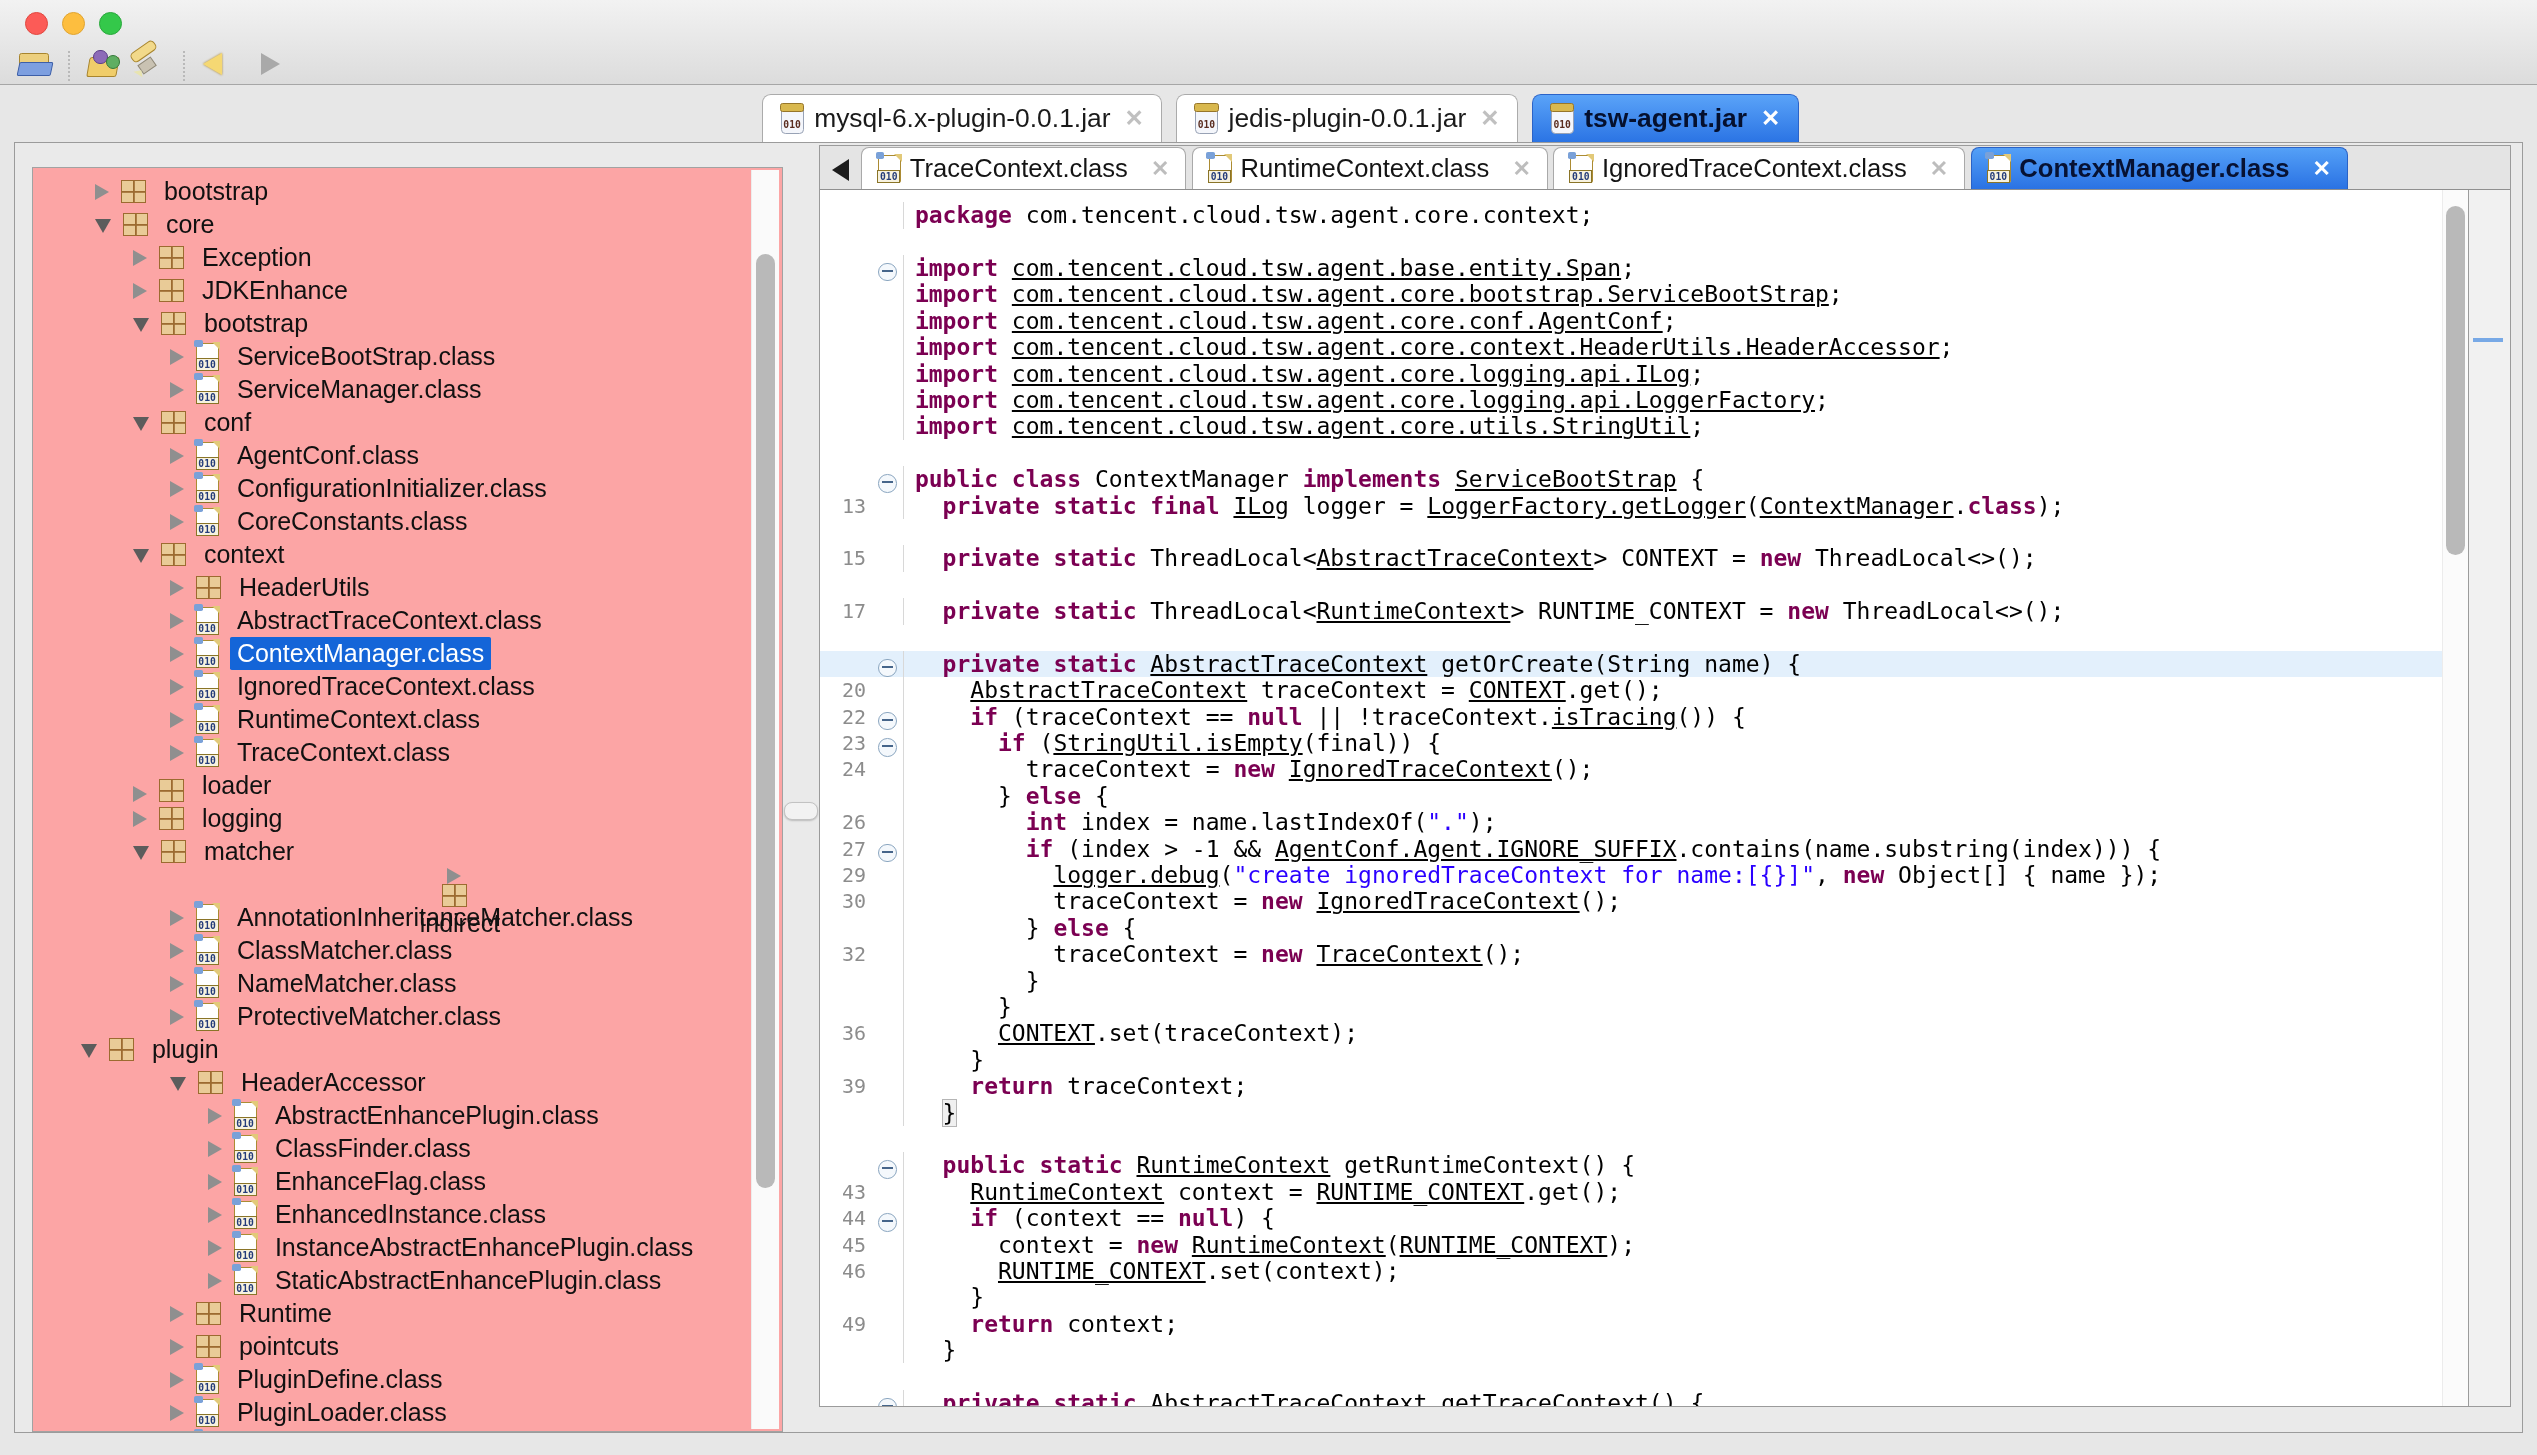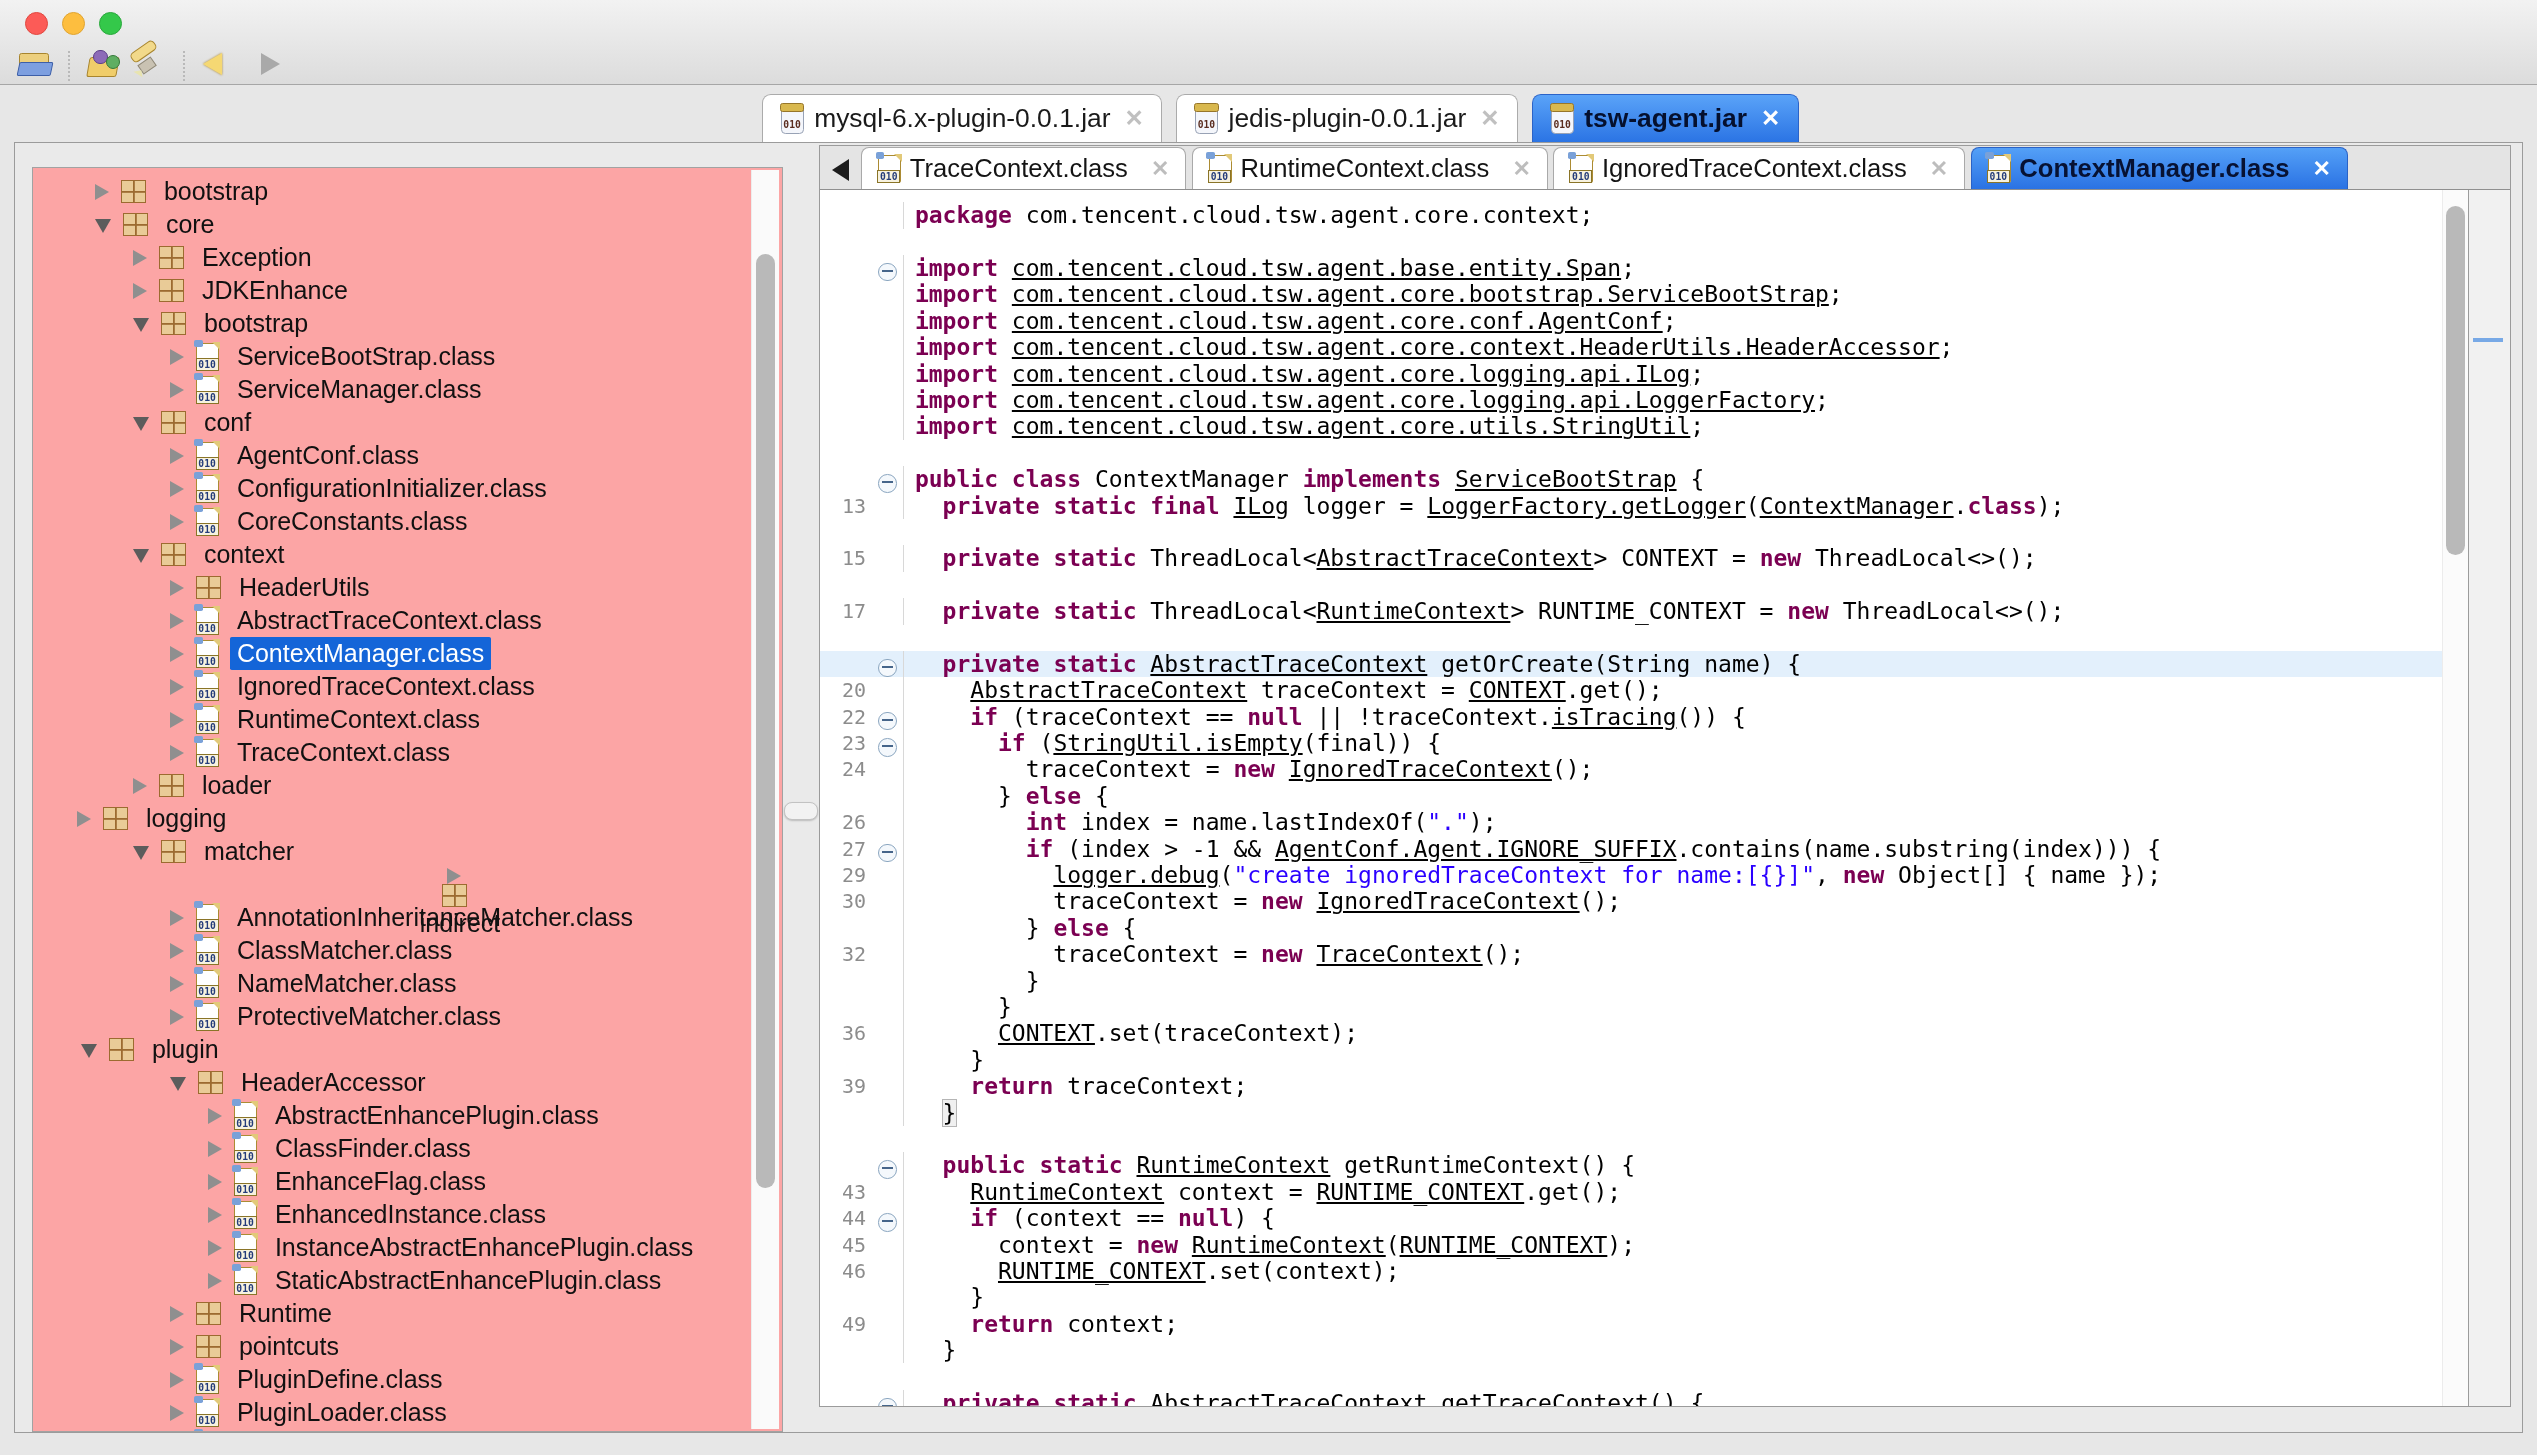--- a/index.html
+++ b/index.html
@@ -322,26 +322,26 @@
       </div>
       <div class="tree-row" style="padding-left: 137px;">
         <span class="tri col"></span>
         <span class="cls-icon">
           <i></i>
           <u></u>
           <b>010</b>
         </span>
         <span class="tree-label">TraceContext.class</span>
       </div>
+      <div class="tree-row" style="padding-left: 100px; align-items: flex-end;">
+        <span class="tri col"></span>
+        <span class="pkg-icon"></span>
+        <span class="tree-label">loader</span>
+      </div>
       <div class="tree-row" style="padding-left: 100px;">
-        <span class="tri col"></span>
-        <span class="pkg-icon"></span>
-        <span class="tree-label">loader</span>
-      </div>
-      <div class="tree-row" style="padding-left: 44px;">
         <span class="tri col"></span>
         <span class="pkg-icon"></span>
         <span class="tree-label">logging</span>
       </div>
       <div class="tree-row" style="padding-left: 100px;">
         <span class="tri exp"></span>
         <span class="pkg-icon"></span>
         <span class="tree-label">matcher</span>
       </div>
       <div class="tree-row" style="padding-left: 137px; flex-direction: column;">

